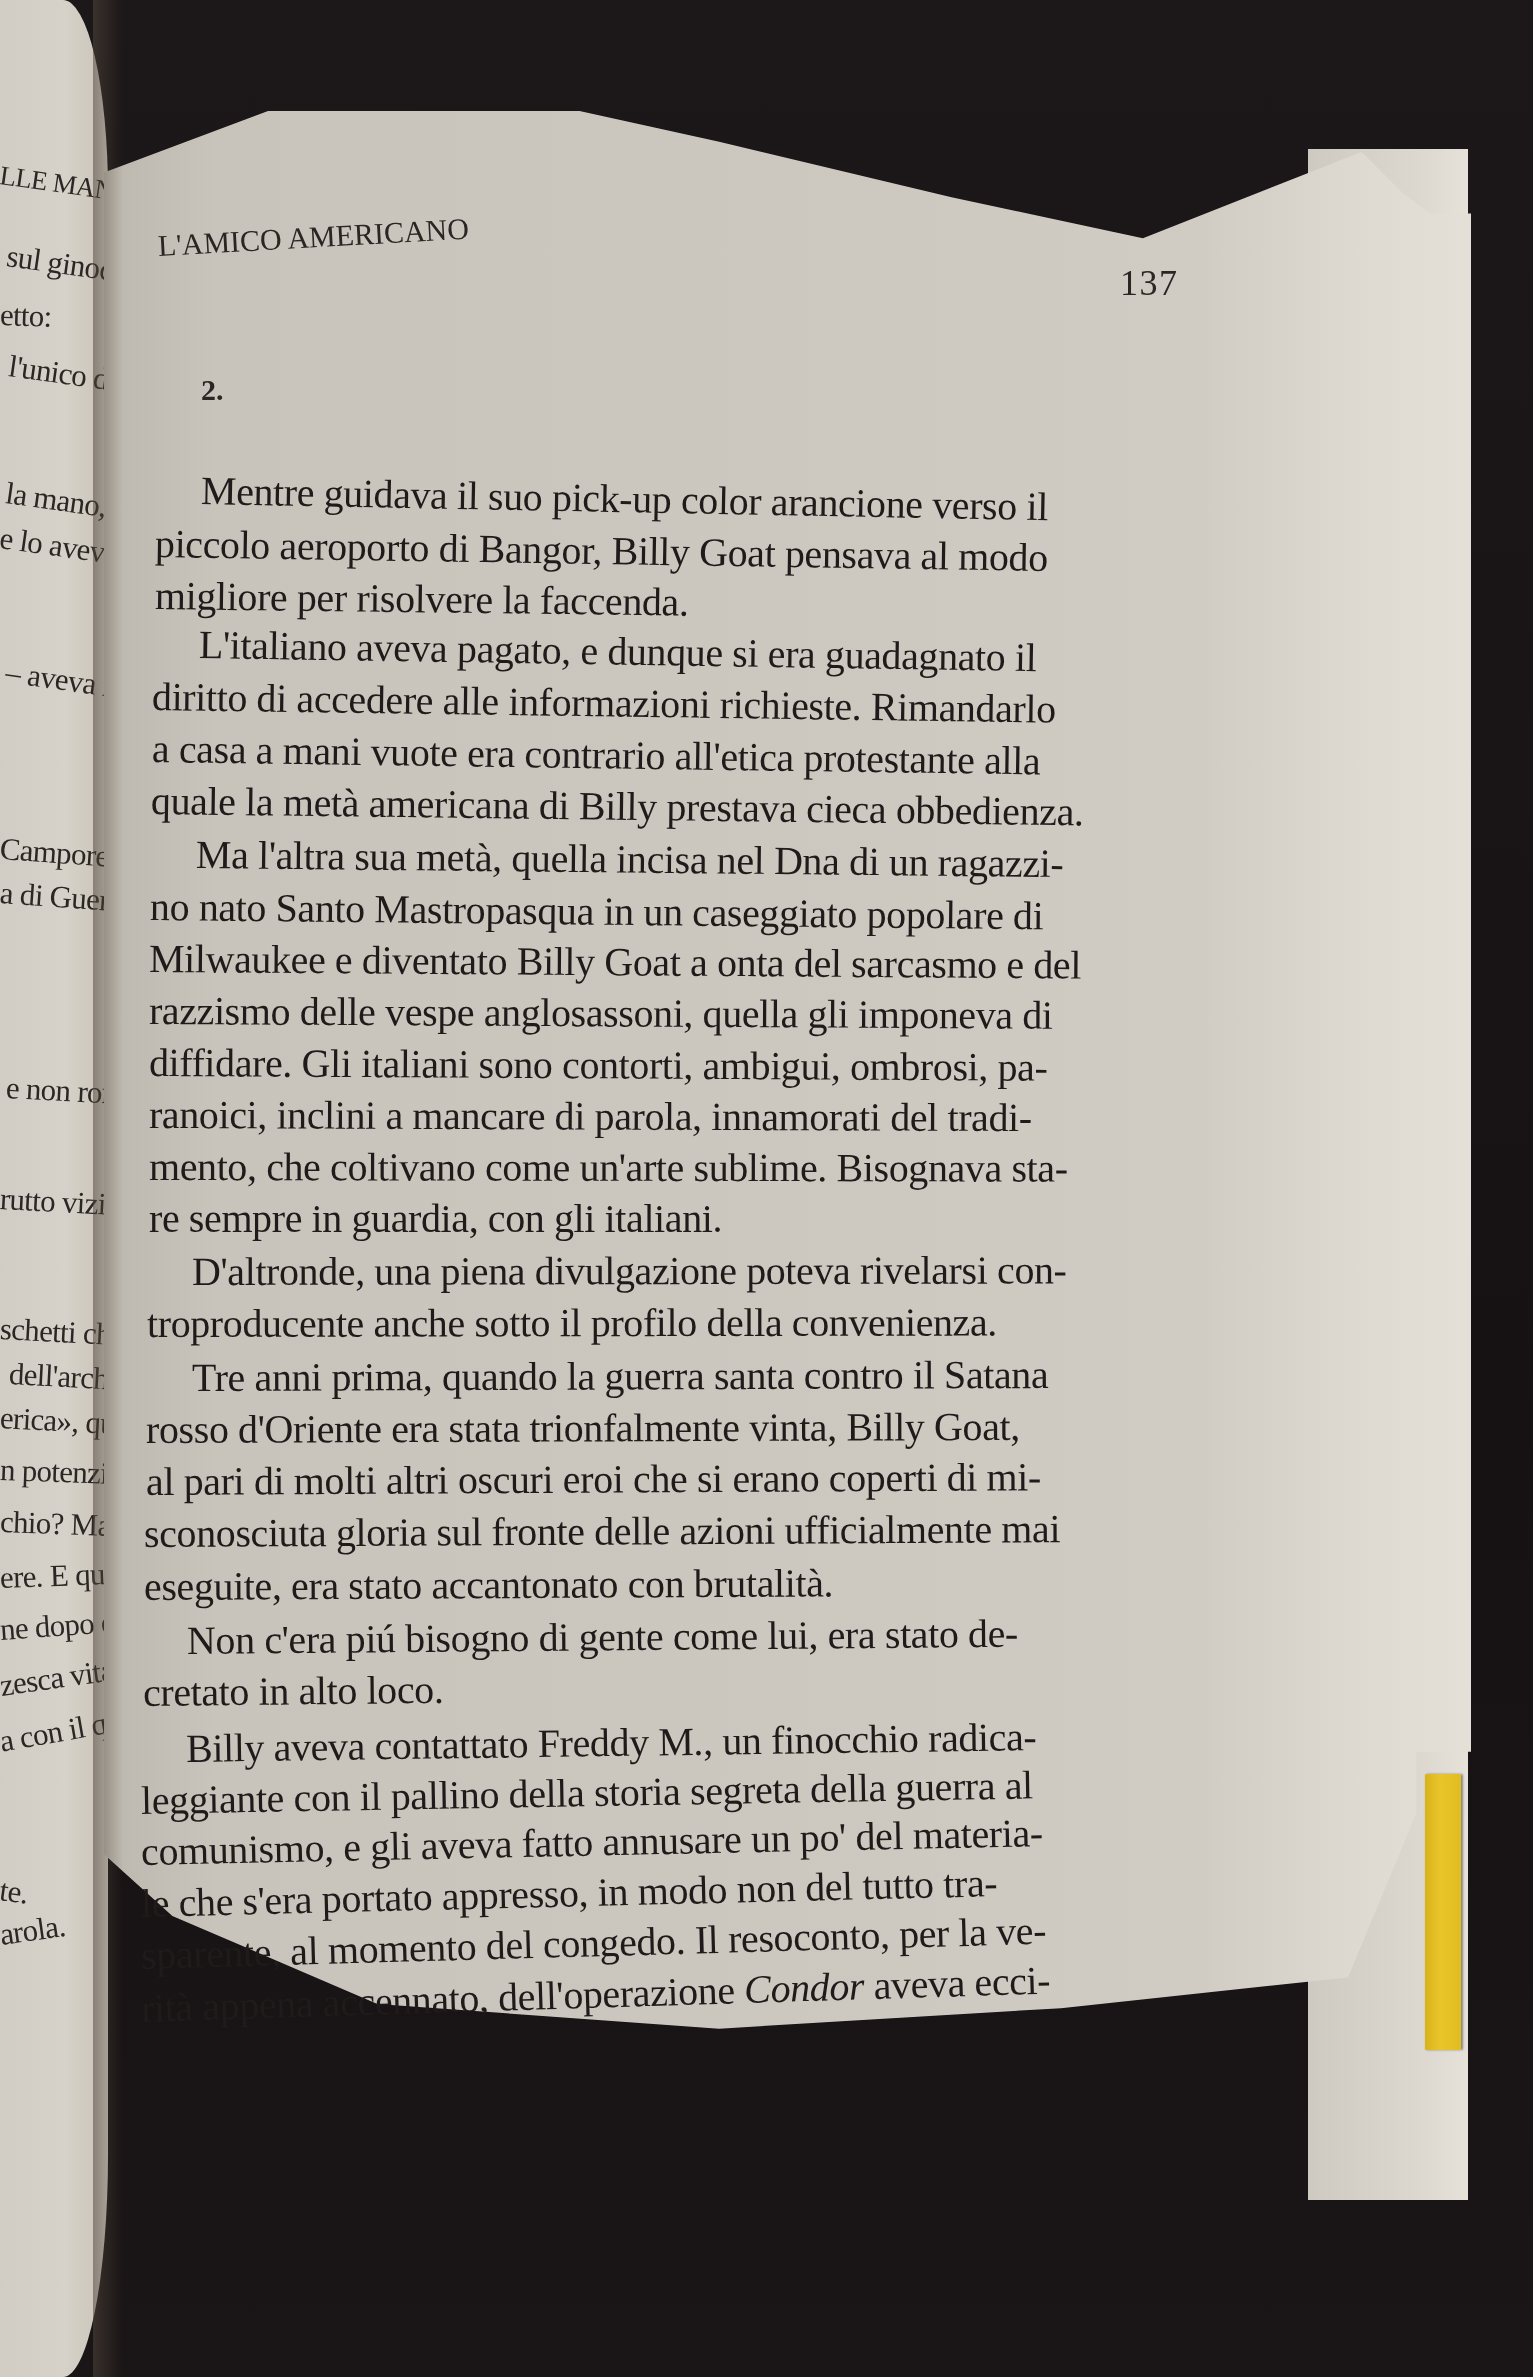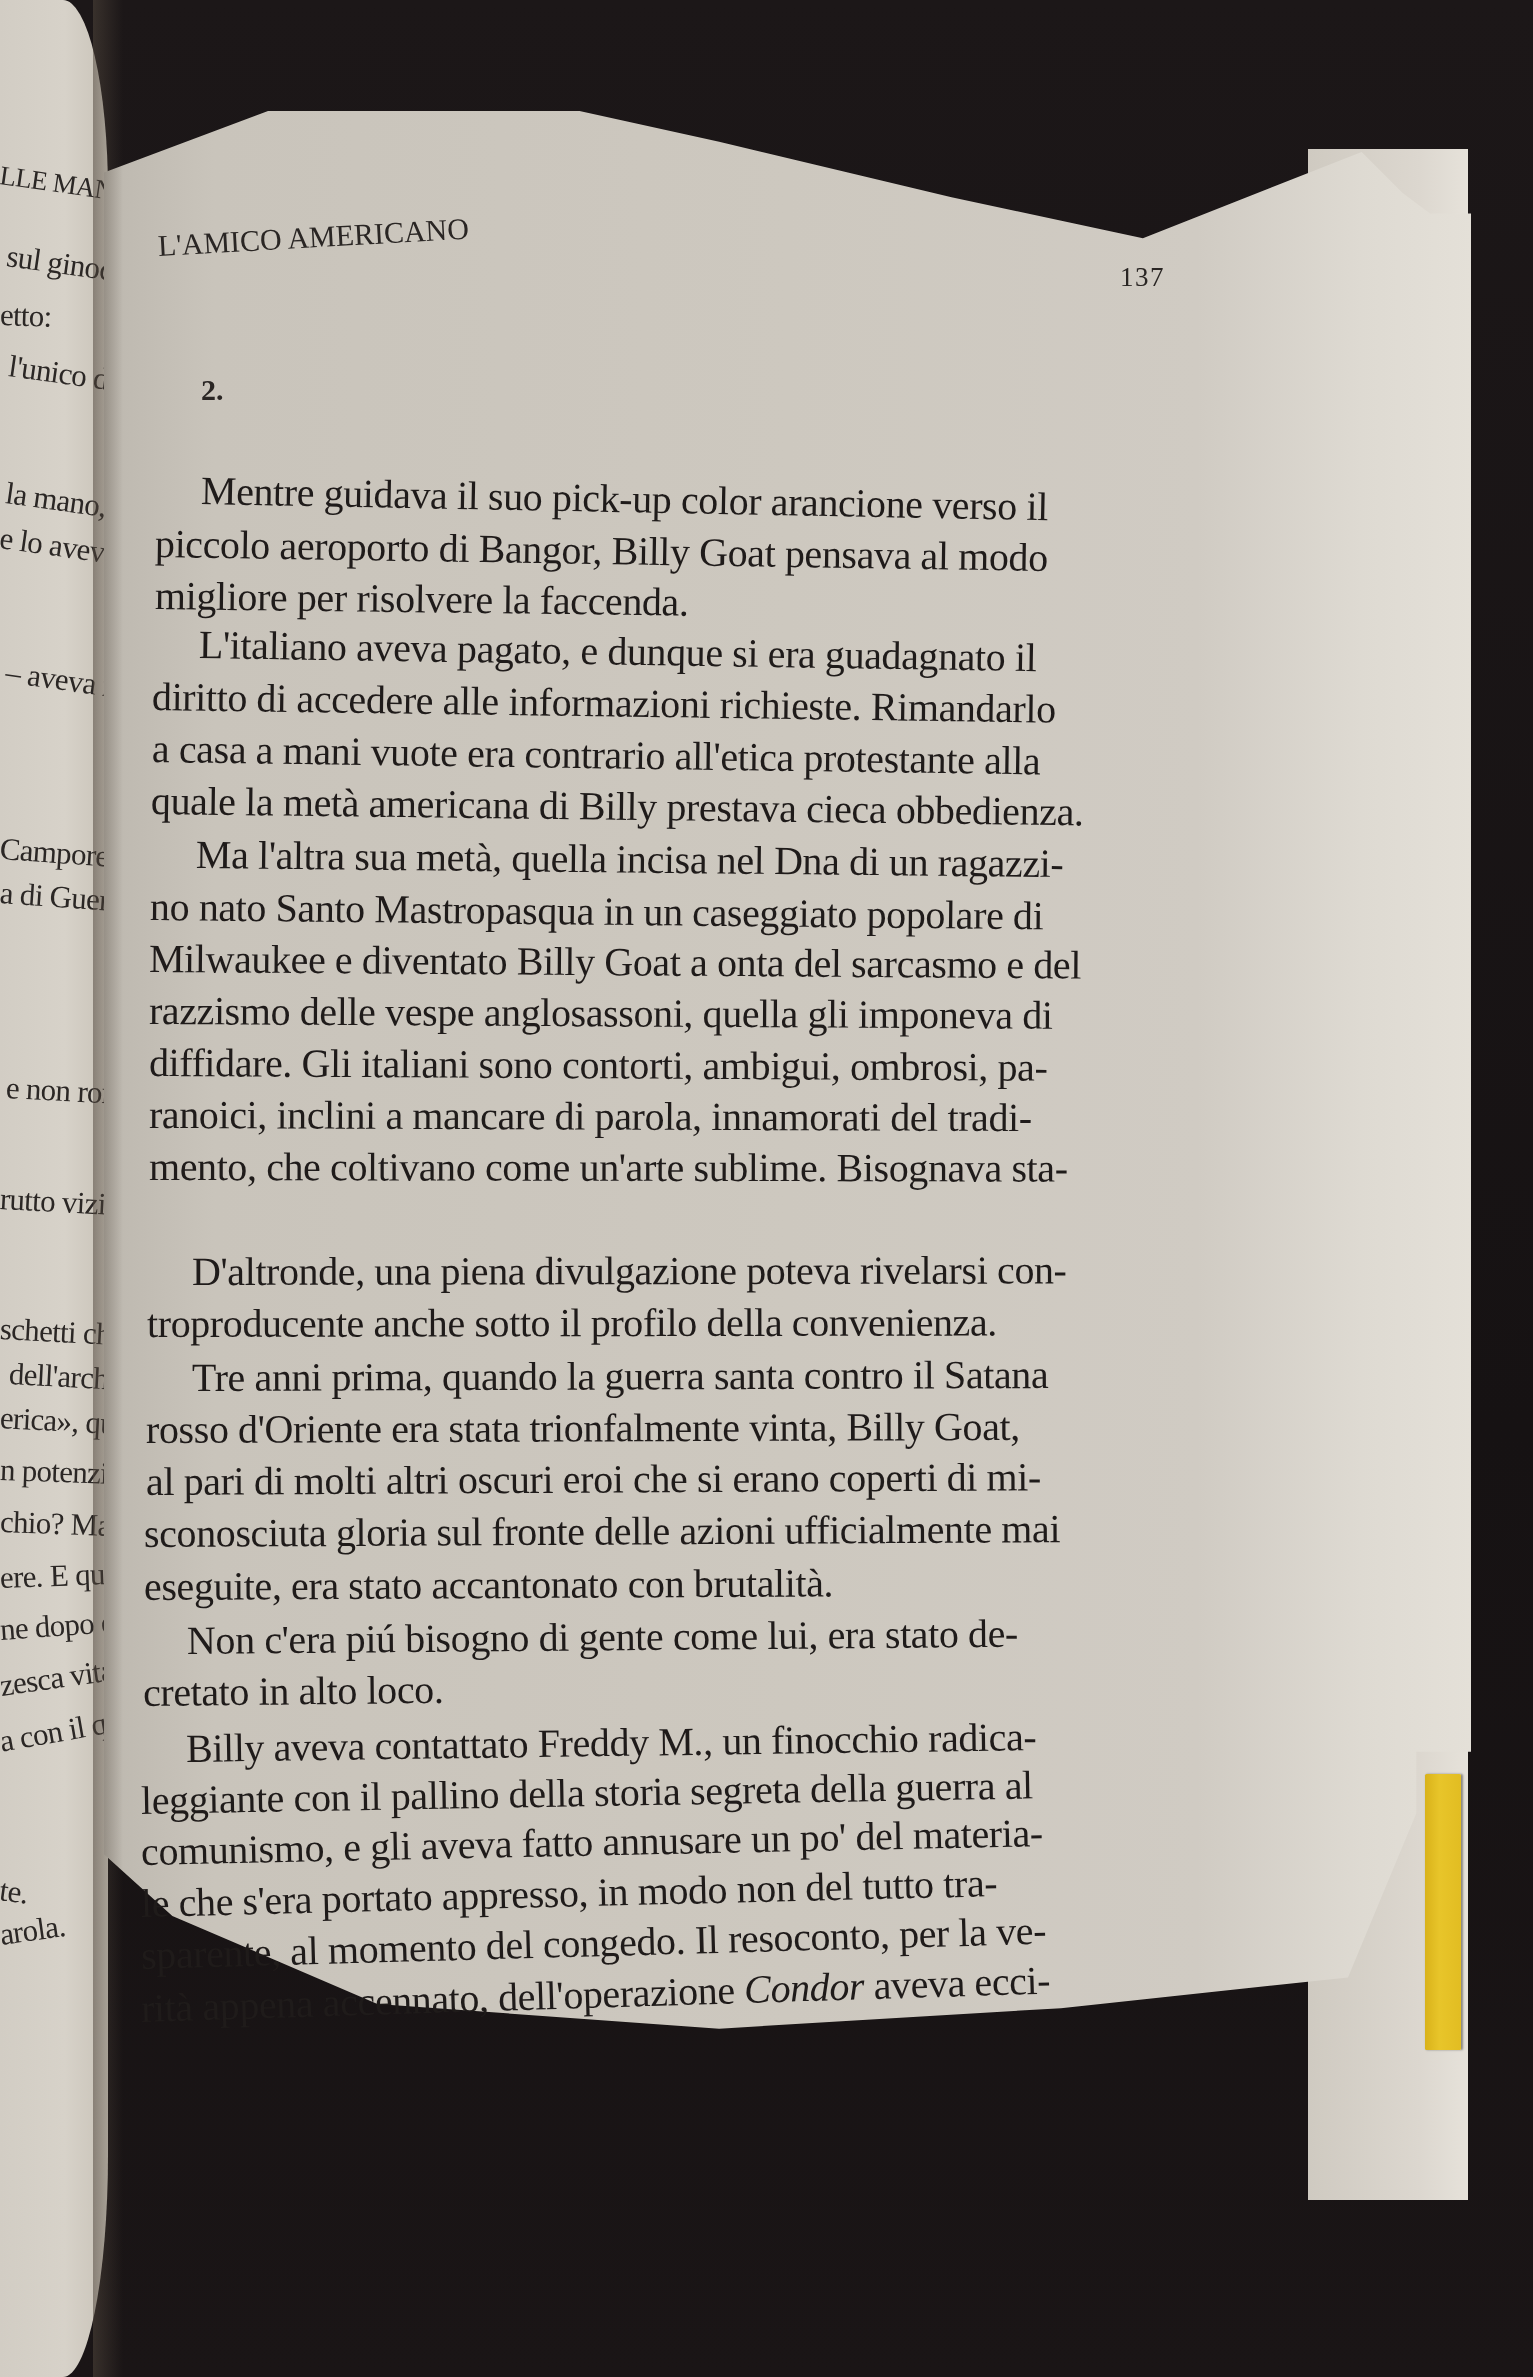--- a/index.html
+++ b/index.html
@@ -93,21 +93,21 @@
       color: #2a2624;
       letter-spacing: 0px;
       transform: rotate(-3.2deg);
       transform-origin: left center;
       white-space: nowrap;
     }
     .page-number {
       position: absolute;
       left: 1120px;
       top: 262px;
-      font-size: 27px;
+      font-size: 36px;
       color: #2a2624;
       letter-spacing: 1.5px;
     }
     .section-number {
       position: absolute;
       left: 201px;
       top: 373px;
       font-size: 30px;
       color: #2a2624;
       font-weight: bold;
@@ -172,20 +172,21 @@
   <div class="body-line" style="left:152px;top:673px;transform:rotate(0.8deg);">diritto di accedere alle informazioni richieste. Rimandarlo</div>
   <div class="body-line" style="left:152px;top:725px;transform:rotate(0.8deg);">a casa a mani vuote era contrario all'etica protestante alla</div>
   <div class="body-line" style="left:151px;top:777px;transform:rotate(0.7deg);">quale la metà americana di Billy prestava cieca obbedienza.</div>
   <div class="body-line" style="left:196px;top:831px;transform:rotate(0.6deg);">Ma l'altra sua metà, quella incisa nel Dna di un ragazzi-</div>
   <div class="body-line" style="left:150px;top:883px;transform:rotate(0.6deg);">no nato Santo Mastropasqua in un caseggiato popolare di</div>
   <div class="body-line" style="left:149px;top:935px;transform:rotate(0.4deg);">Milwaukee e diventato Billy Goat a onta del sarcasmo e del</div>
   <div class="body-line" style="left:149px;top:987px;transform:rotate(0.3deg);">razzismo delle vespe anglosassoni, quella gli imponeva di</div>
   <div class="body-line" style="left:149px;top:1039px;transform:rotate(0.3deg);">diffidare. Gli italiani sono contorti, ambigui, ombrosi, pa-</div>
   <div class="body-line" style="left:149px;top:1091px;transform:rotate(0.2deg);">ranoici, inclini a mancare di parola, innamorati del tradi-</div>
   <div class="body-line" style="left:149px;top:1143px;transform:rotate(0.1deg);">mento, che coltivano come un'arte sublime. Bisognava sta-</div>
+  <div class="body-line" style="left:149px;top:1195px;">re sempre in guardia, con gli italiani.</div>
   <div class="body-line" style="left:192px;top:1248px;transform:rotate(-0.1deg);">D'altronde, una piena divulgazione poteva rivelarsi con-</div>
   <div class="body-line" style="left:147px;top:1300px;transform:rotate(-0.1deg);">troproducente anche sotto il profilo della convenienza.</div>
   <div class="body-line" style="left:192px;top:1354px;transform:rotate(-0.2deg);">Tre anni prima, quando la guerra santa contro il Satana</div>
   <div class="body-line" style="left:146px;top:1406px;transform:rotate(-0.2deg);">rosso d'Oriente era stata trionfalmente vinta, Billy Goat,</div>
   <div class="body-line" style="left:146px;top:1458px;transform:rotate(-0.3deg);">al pari di molti altri oscuri eroi che si erano coperti di mi-</div>
   <div class="body-line" style="left:144px;top:1510px;transform:rotate(-0.3deg);">sconosciuta gloria sul fronte delle azioni ufficialmente mai</div>
   <div class="body-line" style="left:144px;top:1563px;transform:rotate(-0.3deg);">eseguite, era stato accantonato con brutalità.</div>
   <div class="body-line" style="left:187px;top:1617px;transform:rotate(-0.5deg);">Non c'era piú bisogno di gente come lui, era stato de-</div>
   <div class="body-line" style="left:143px;top:1669px;transform:rotate(-0.6deg);">cretato in alto loco.</div>
   <div class="body-line" style="left:186px;top:1725px;transform:rotate(-0.8deg);">Billy aveva contattato Freddy M., un finocchio radica-</div>

